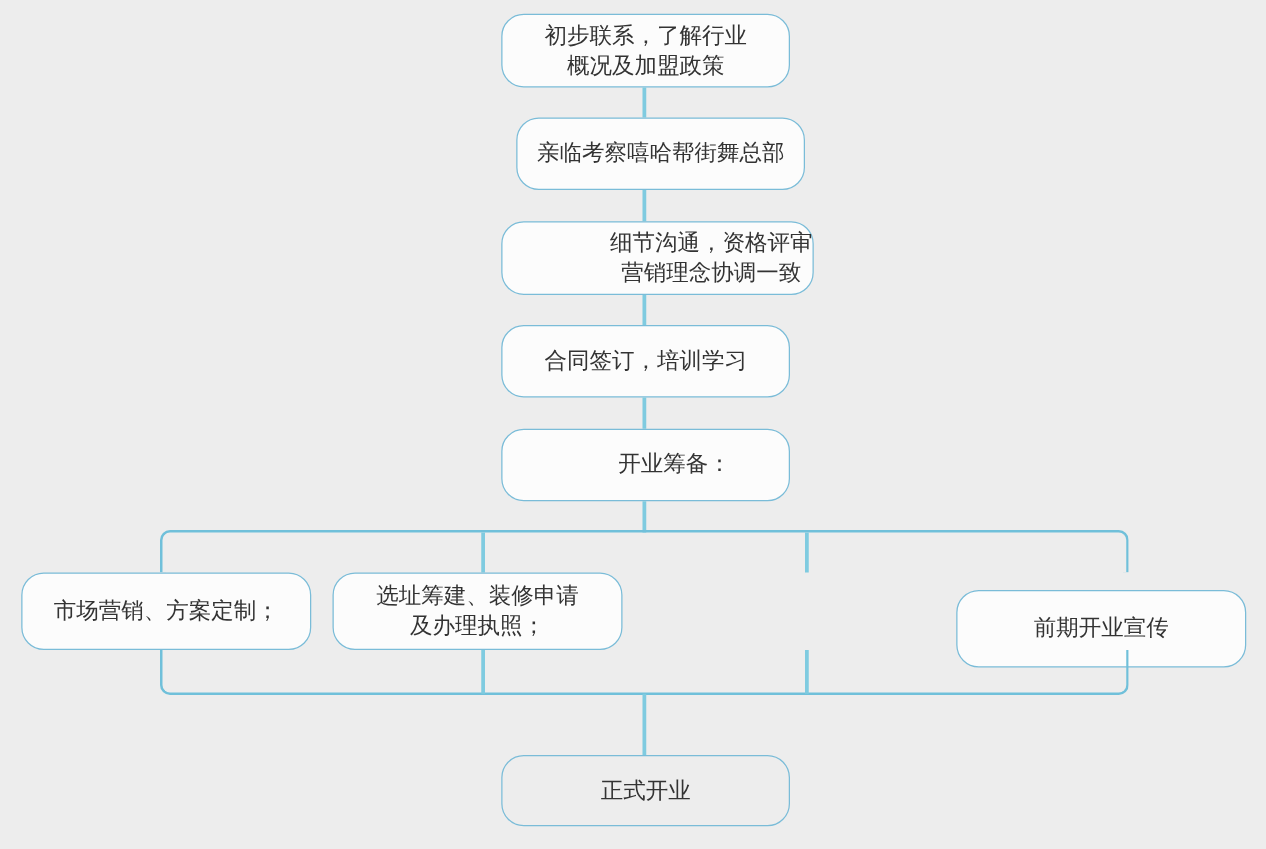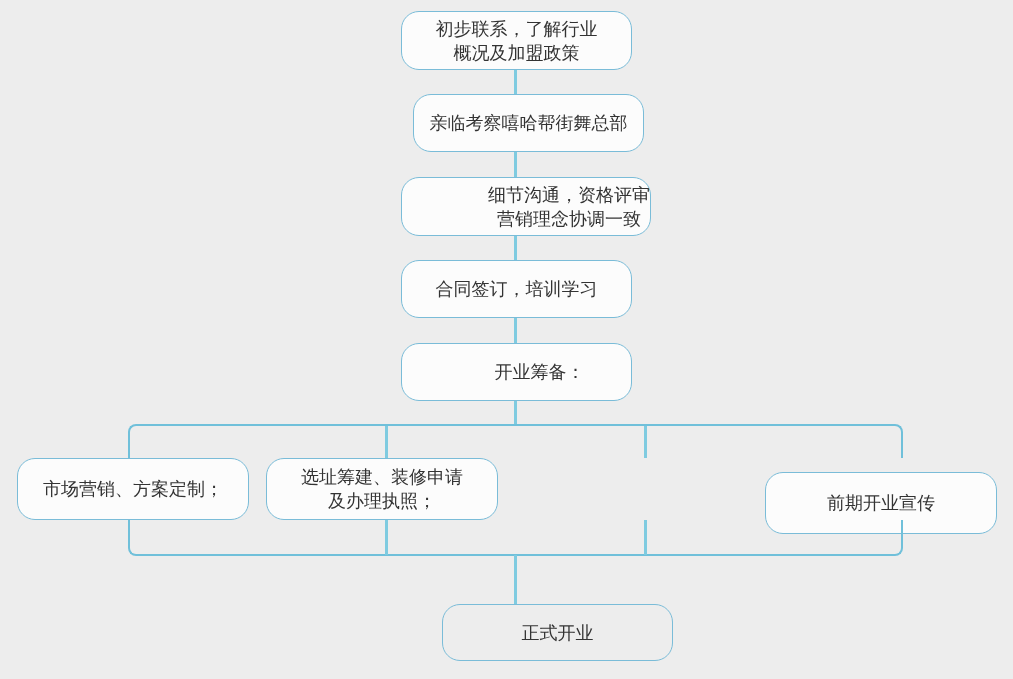--- a/index.html
+++ b/index.html
@@ -37,21 +37,21 @@
   .n2 { left: 401px; top: 94px;  width: 231px; height: 58px; margin-left: 12px; }
   .n3 { left: 401px; top: 177px; width: 250px; height: 59px; justify-content: flex-end; }
   .n4 { left: 401px; top: 260px; width: 231px; height: 58px; }
   .n5 { left: 401px; top: 343px; width: 231px; height: 58px; padding-left: 46px; }
   
   .b1 { left: 17px;  top: 458px; width: 232px; height: 62px; }
   .b2 { left: 266px; top: 458px; width: 232px; height: 62px; }
   .b3 { left: 515px; top: 458px; width: 232px; height: 62px; }
   .b4 { left: 765px; top: 458px; width: 232px; height: 62px; margin-top: 14px; }
   
-  .nf { left: 401px; top: 604px; width: 231px; height: 57px; margin-left: 41px; }
+  .nf { left: 401px; top: 604px; width: 231px; height: 57px; }
 
   
   .vline {
     position: absolute;
     width: 3px;
     background: #7fcbe0;
   }
   .v12 { left: 514px; top: 70px;  height: 24px; }
   .v23 { left: 514px; top: 152px; height: 25px; }
   .v34 { left: 514px; top: 236px; height: 24px; }

